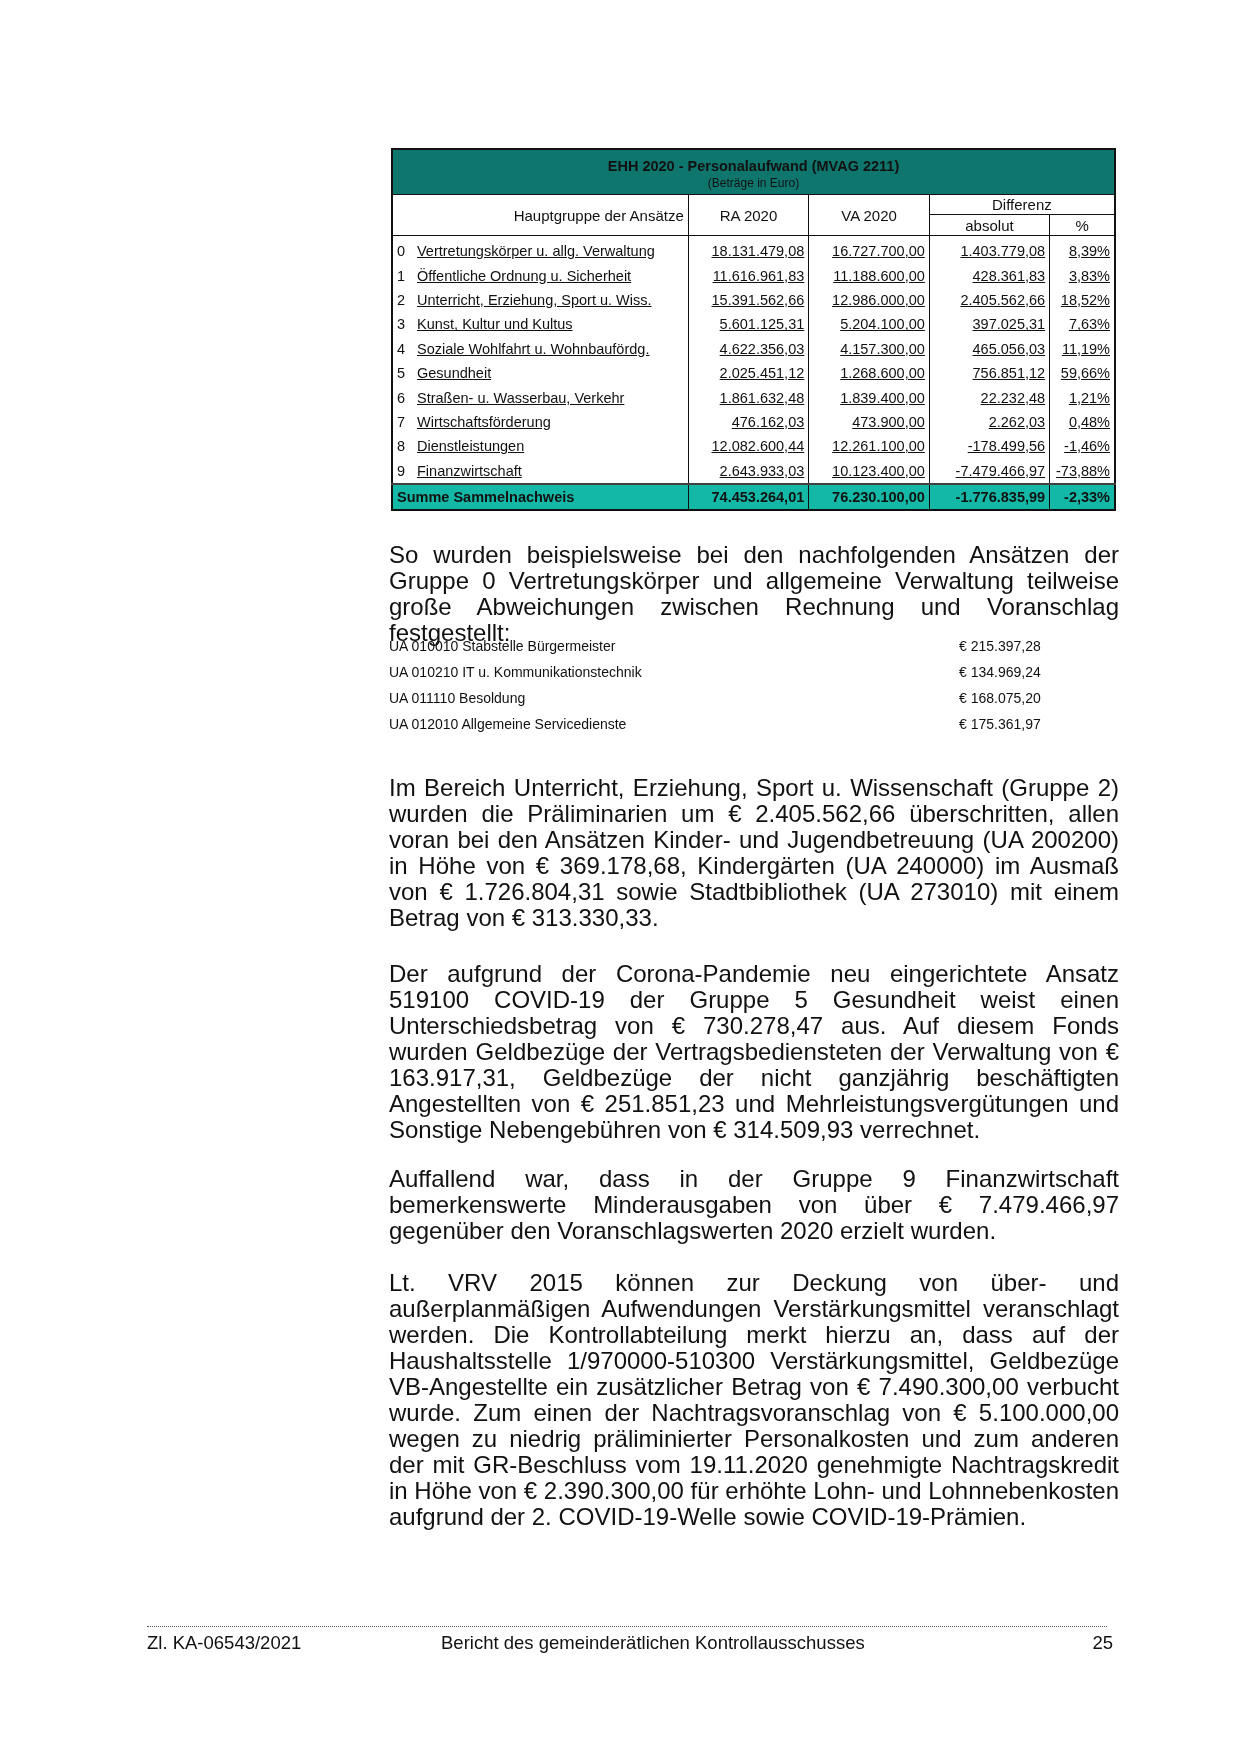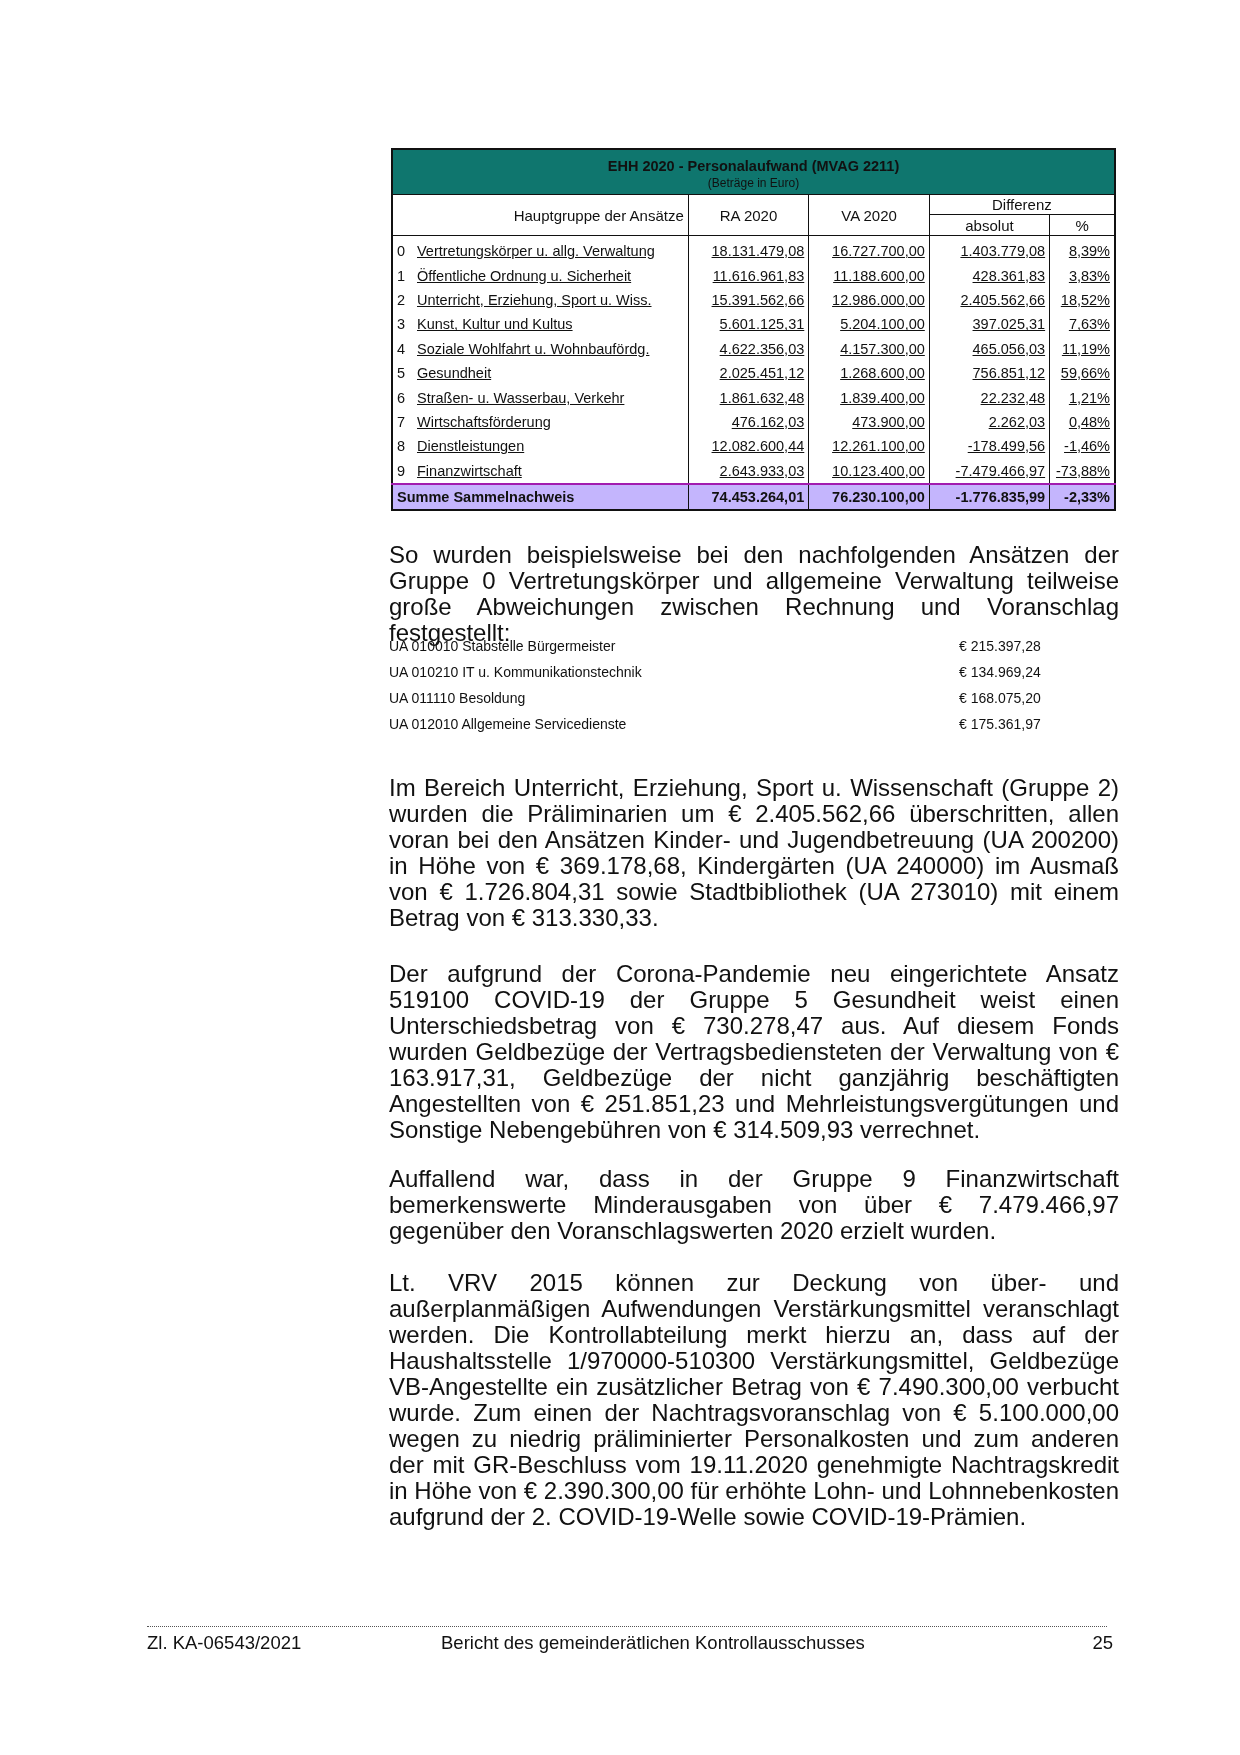--- a/index.html
+++ b/index.html
@@ -12,21 +12,21 @@
   .tbl .title-cell { background: #0f766e; text-align: center; height: 40px; padding-top: 4px; border-bottom: 1px solid #111; }
   .tbl .title-main { font-weight: bold; font-size: 14.5px; }
   .tbl .title-sub { font-size: 12px; margin-top: 2px; }
   .tbl .hdr td { border-bottom: 1px solid #111; }
   .tbl .hdr-label { text-align: left; font-size: 15px; }
   .tbl .hdr-center { text-align: center; font-size: 15px; }
   .tbl .num { text-align: right; }
   .tbl .idx { display: inline-block; width: 20px; }
   .tbl .data-row td { height: 24.4px; text-decoration: underline; }
   .tbl .first-data td { padding-top: 3px; }
-  .tbl .total-row td { background: #c4b5fd; font-weight: bold; border-top: 2px solid #a21caf; height: 24px; }
+  .tbl .total-row td { background: #14b8a6; font-weight: bold; border-top: 2px solid #404040; height: 24px; }
   .tbl .c-name { width: 289px; }
   .tbl .c-ra { width: 113px; }
   .tbl .c-va { width: 113px; }
   .tbl .c-abs { width: 113px; }
   .tbl .c-pct { width: 56px; }
 
   
   .text { position: absolute; left: 389px; width: 730px; font-size: 24px; line-height: 26px; text-align: justify; }
   .text p { margin: 0; }
   .ua-list { position: absolute; left: 389px; top: 633px; width: 720px; font-size: 14px; line-height: 26px; }

